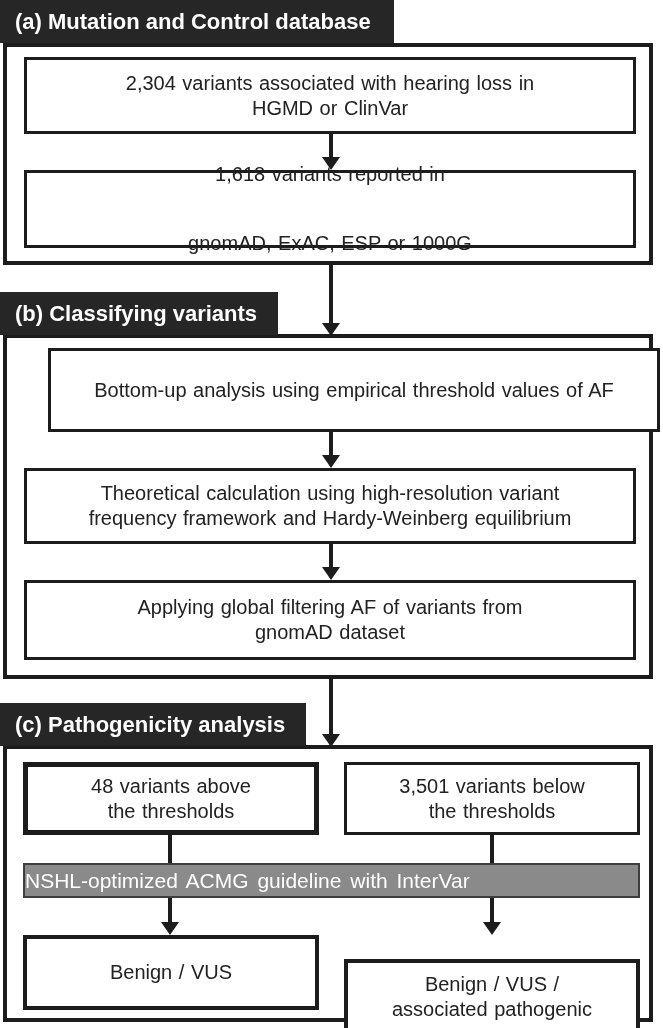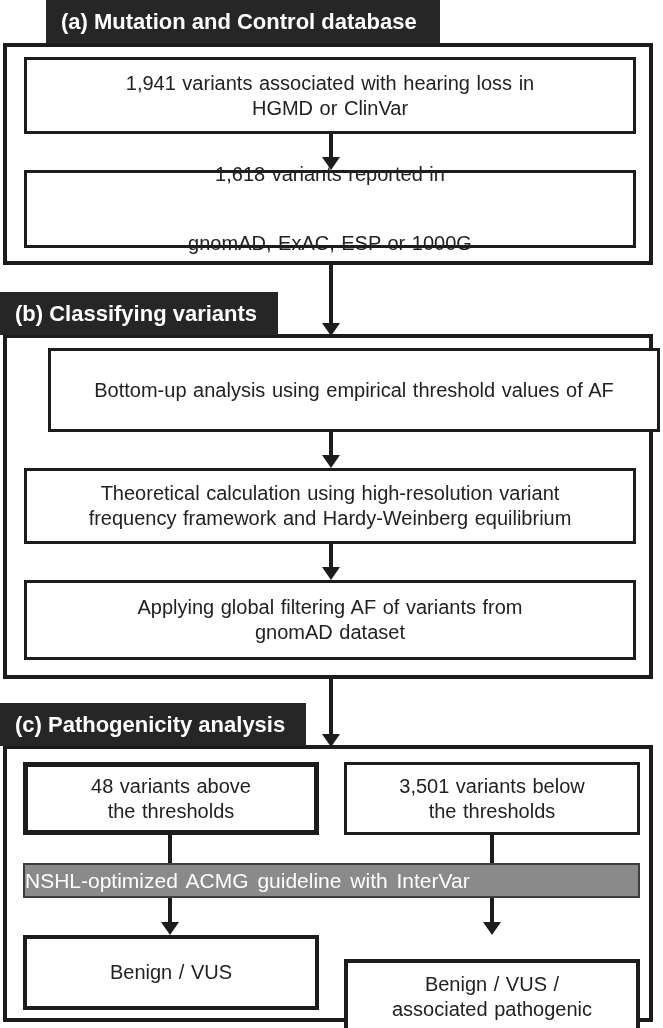--- a/index.html
+++ b/index.html
@@ -23,21 +23,21 @@
     background: #262626;
     color: #ffffff;
     font-weight: bold;
     font-size: 22px;
     display: flex;
     align-items: center;
     padding-left: 15px;
     box-sizing: border-box;
     z-index: 3;
   }
-  .tab-a { top: 0;     width: 394px; height: 43px; margin-left: 46px; }
+  .tab-a { top: 0;     width: 394px; height: 43px; }
   .tab-b { top: 292px; width: 278px; height: 43px; }
   .tab-c { top: 703px; width: 306px; height: 43px; }
 
   
   .outer {
     position: absolute;
     left: 3px;
     width: 650px;
     border: 4px solid #1c1c1c;
     box-sizing: border-box;
@@ -141,21 +141,21 @@
 <body>
 
 <div class="canvas">
 
   <div class="tab tab-a">
     <span>(a) Mutation and Control database</span>
   </div>
   <div class="outer outer-a"></div>
 
   <div class="box box-a1">
-    <div class="line">1,941 variants associated with hearing loss in</div>
+    <div class="line">2,304 variants associated with hearing loss in</div>
     <div class="line">HGMD or ClinVar</div>
   </div>
 
   <div class="arrow arrow-a1a2">
     <div class="stem"></div>
     <div class="head"></div>
   </div>
 
   <div class="box box-a2">
     <div class="line">1,618 variants reported in</div>

